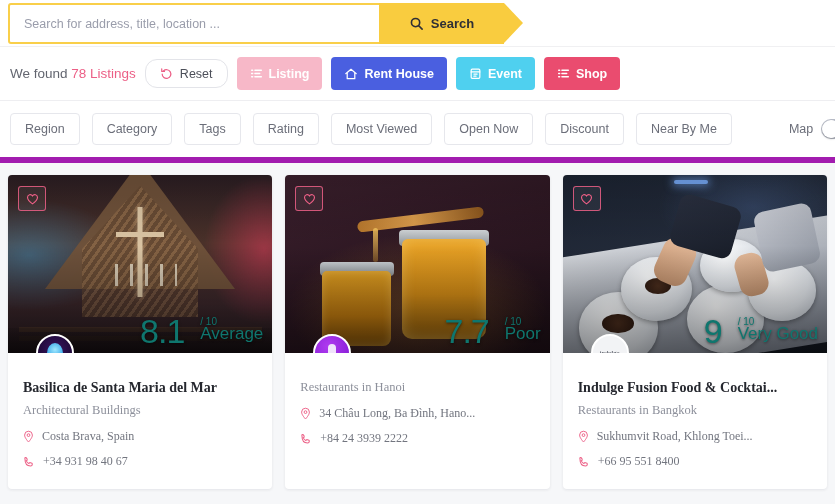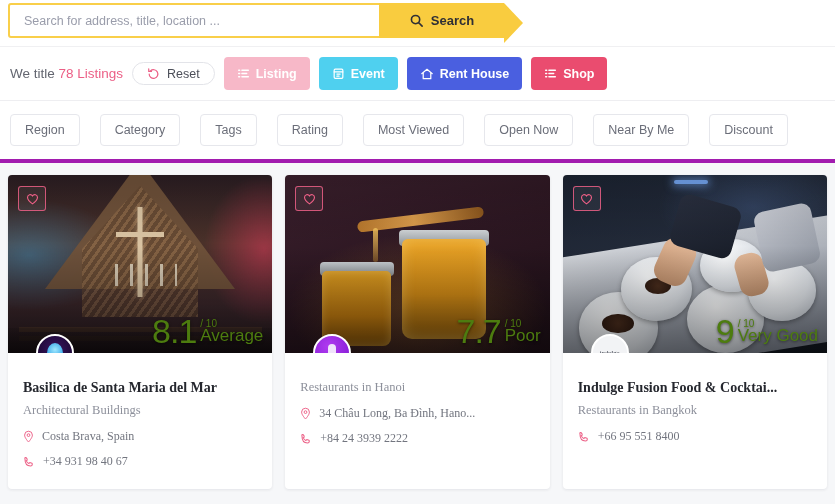--- a/index.html
+++ b/index.html
@@ -14,21 +14,21 @@
   
   .searchbar-wrap {
     position: relative;
     height: 47px;
     background: #fff;
     border-bottom: 1px solid #f0f0f2;
   }
   .searchbar {
     position: absolute;
     left: 8px; top: 3px;
-    width: 496px; height: 35px;
+    width: 496px; height: 41px;
     border: 2px solid #f9cf4a;
     border-radius: 3px;
     background: #fff;
     display: flex;
     align-items: stretch;
     overflow: visible;
   }
   .search-input {
     flex: 1;
     border: 0; outline: 0;
@@ -76,21 +76,21 @@
     border-bottom: 1px solid #eeeef1;
   }
   .found-text {
     font-size: 13.5px;
     color: #62656f;
     white-space: nowrap;
   }
   .found-count { color: #ec5f86; }
   .btn-reset {
     display: inline-flex; align-items: center; gap: 7px;
-    height: 23px; padding: 0 14px;
+    height: 29px; padding: 0 14px;
     border: 1px solid #e3e4e9;
     border-radius: 12px;
     background: #fff;
     font-size: 12.5px;
     color: #4c4f59;
     cursor: pointer;
     white-space: nowrap;
   }
   .pill {
     display: inline-flex; align-items: center; gap: 6px;
@@ -101,23 +101,23 @@
     white-space: nowrap;
   }
   .pill svg { flex: none; }
 
   
   .filters-row {
     height: 62px;
     display: flex;
     align-items: center;
     padding: 0 10px;
-    gap: 20px;
-    background: #fff;
-    border-bottom: 4px solid #a21caf;
+    gap: 12px;
+    background: #fff;
+    border-bottom: 6px solid #a21caf;
   }
   .chip {
     height: 32px; padding: 0 14px;
     border: 1px solid #e6e7ec;
     border-radius: 4px;
     background: #fff;
     font-size: 12.5px;
     color: #6b6e79;
     cursor: pointer;
     white-space: nowrap;
@@ -308,32 +308,32 @@
     border-radius: 3px;
     display: flex; align-items: center; justify-content: center;
     background: rgba(255,255,255,.06);
     cursor: pointer;
   }
 
   .rating {
     position: absolute;
     right: 9px; bottom: 7px;
     display: flex;
-    align-items: center;
+    align-items: flex-start;
     gap: 4px;
-    color: #4d7c0f;
+    color: #0f766e;
     text-shadow: 0 1px 3px rgba(0,0,0,.55);
   }
   .rating-score {
     font-size: 34px;
     line-height: 30px;
     font-weight: 300;
     letter-spacing: -1px;
   }
-  .rating-meta { padding-bottom: 2px; }
+  .rating-meta { padding-bottom: 2px; margin-left: 12px; }
   .rating-outof { font-size: 10px; line-height: 11px; display:block; }
   .rating-word { font-size: 17px; line-height: 13px; display:block; }
 
   .avatar {
     position: absolute;
     left: 28px; bottom: -19px;
     width: 38px; height: 38px;
     border-radius: 50%;
     border: 2px solid #fff;
     display: flex; align-items: center; justify-content: center;
@@ -402,21 +402,21 @@
         <circle cx="10.5" cy="10.5" r="6.6"></circle>
         <line x1="15.6" y1="15.6" x2="21" y2="21"></line>
       </svg>
       <span>Search</span>
     </button>
   </div>
 </div>
 
 <div class="results-row">
   <div class="found-text">
-    <span>We title</span>
+    <span>We found</span>
     <span class="found-count">78 Listings</span>
   </div>
 
   <button class="btn-reset">
     <svg width="13" height="13" viewBox="0 0 24 24" fill="none" stroke="#ec5f86" stroke-width="2.2" stroke-linecap="round" stroke-linejoin="round">
       <path d="M4 13a8 8 0 1 0 2.4-5.7"></path>
       <polyline points="3.2,3.2 3.2,8.2 8.2,8.2"></polyline>
     </svg>
     <span>Reset</span>
   </button>
@@ -426,36 +426,36 @@
       <line x1="3" y1="6" x2="5" y2="6"></line>
         <line x1="9" y1="6" x2="21" y2="6"></line>
       <line x1="3" y1="12" x2="5" y2="12"></line>
         <line x1="9" y1="12" x2="18" y2="12"></line>
       <line x1="3" y1="18" x2="5" y2="18"></line>
         <line x1="9" y1="18" x2="21" y2="18"></line>
     </svg>
     <span>Listing</span>
   </button>
 
+  <button class="pill" style="background:#4a5fe0">
+    <svg width="14" height="14" viewBox="0 0 24 24" fill="none" stroke="#ffffff" stroke-width="2.1" stroke-linecap="round" stroke-linejoin="round">
+      <path d="M3 11.5L12 4l9 7.5"></path>
+      <path d="M5.5 10.5V20h13v-9.5"></path>
+    </svg>
+    <span>Rent House</span>
+  </button>
+
   <button class="pill" style="background:#4fd0ef">
     <svg width="13" height="13" viewBox="0 0 24 24" fill="none" stroke="#ffffff" stroke-width="2.2" stroke-linecap="round">
       <rect x="4" y="4" width="16" height="17" rx="2"></rect>
       <line x1="4" y1="9" x2="20" y2="9"></line>
       <line x1="9" y1="13" x2="15" y2="13"></line>
       <line x1="9" y1="17" x2="13" y2="17"></line>
     </svg>
     <span>Event</span>
-  </button>
-
-  <button class="pill" style="background:#4a5fe0">
-    <svg width="14" height="14" viewBox="0 0 24 24" fill="none" stroke="#ffffff" stroke-width="2.1" stroke-linecap="round" stroke-linejoin="round">
-      <path d="M3 11.5L12 4l9 7.5"></path>
-      <path d="M5.5 10.5V20h13v-9.5"></path>
-    </svg>
-    <span>Rent House</span>
   </button>
 
 
   <button class="pill" style="background:#ea4c6f">
     <svg width="13" height="13" viewBox="0 0 24 24" fill="none" stroke="#ffffff" stroke-width="2.4" stroke-linecap="round">
       <line x1="3" y1="6" x2="5" y2="6"></line>
         <line x1="9" y1="6" x2="21" y2="6"></line>
       <line x1="3" y1="12" x2="5" y2="12"></line>
         <line x1="9" y1="12" x2="18" y2="12"></line>
       <line x1="3" y1="18" x2="5" y2="18"></line>
@@ -465,22 +465,22 @@
   </button>
 </div>
 
 <div class="filters-row">
   <button class="chip">Region</button>
   <button class="chip">Category</button>
   <button class="chip">Tags</button>
   <button class="chip">Rating</button>
   <button class="chip">Most Viewed</button>
   <button class="chip">Open Now</button>
+  <button class="chip">Discount</button>
   <button class="chip">Near By Me</button>
-  <button class="chip">Discount</button>
 
   <div class="map-toggle-wrap">
     <span class="map-label">Map</span>
     <div class="toggle">
       <div class="knob"></div>
     </div>
   </div>
 </div>
 
 <div class="grid-area">
@@ -609,20 +609,27 @@
           </div>
         </div>
         <div class="avatar avatar-indulge">
           <span>indulge</span>
         </div>
       </div>
       <div class="card-body">
         <div class="card-title">Indulge Fusion Food &amp; Cocktai...</div>
         <div class="card-cat">Restaurants in Bangkok</div>
         <div class="card-line">
+          <svg width="11" height="13" viewBox="0 0 24 28" fill="none" stroke="#ec5f86" stroke-width="2.1">
+            <path d="M12 26s8.5-9 8.5-15A8.5 8.5 0 0 0 3.5 11c0 6 8.5 15 8.5 15z"></path>
+            <circle cx="12" cy="11" r="3"></circle>
+          </svg>
+          <span>Sukhumvit Road, Khlong Toei...</span>
+        </div>
+        <div class="card-line">
           <svg width="12" height="12" viewBox="0 0 24 24" fill="none" stroke="#ec5f86" stroke-width="2.1" stroke-linecap="round">
             <path d="M5 3c1.4 0 2 .4 2.4 1.6l.9 2.4c.3.9 0 1.5-.7 2l-1 .8c1 2.3 2.9 4.2 5.2 5.2l.8-1c.5-.7 1.1-1 2-.7l2.4.9c1.2.4 1.6 1 1.6 2.4 0 2.3-1.9 3.4-3.6 3.4C8.2 20 4 15.8 4 6.6 4 4.9 3 3 5 3z"></path>
           </svg>
           <span>+66 95 551 8400</span>
         </div>
       </div>
     </div>
 
   </div>
 </div>

